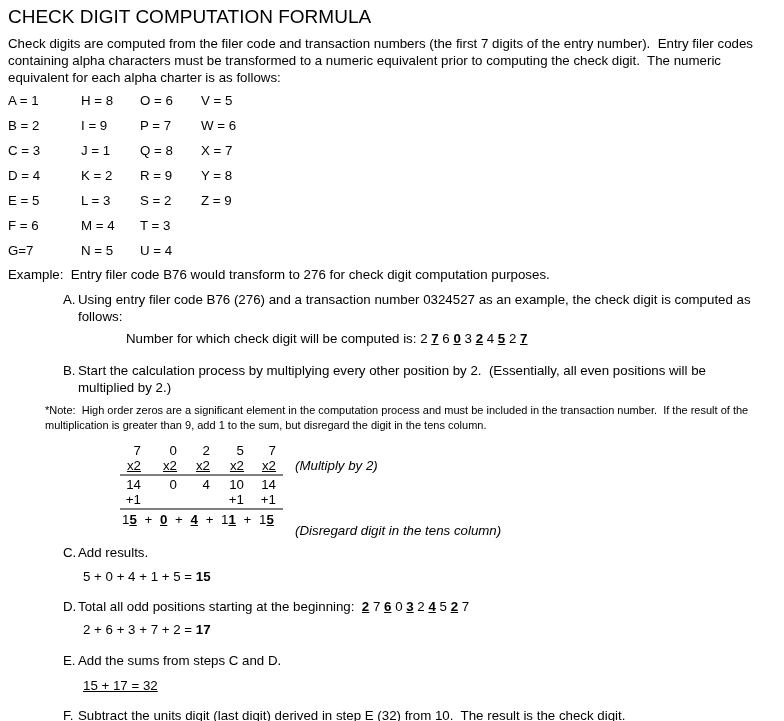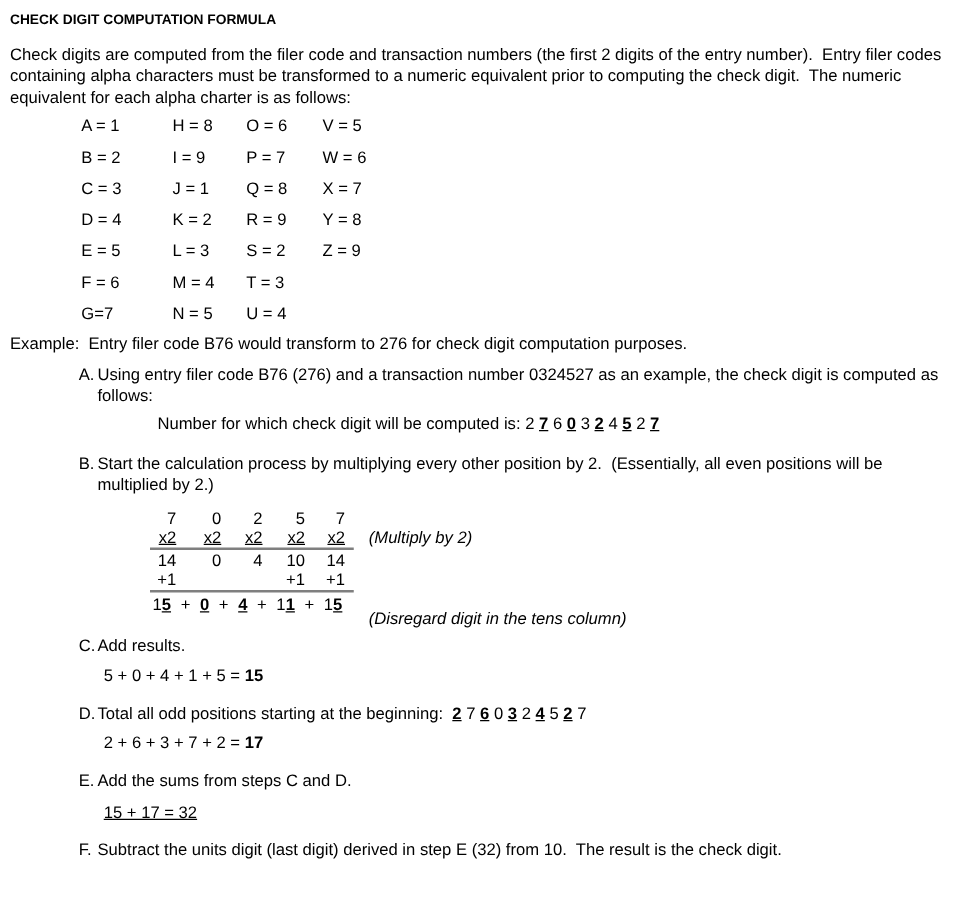--- a/index.html
+++ b/index.html
@@ -6,26 +6,26 @@
   body {
     width: 784px; height: 721px; overflow: hidden;
     color: #000000;
     font-family: "Liberation Sans", sans-serif;
     font-size: 13.3px;
     line-height: 17px;
   }
   .page { padding: 9px 6px 0 8px; }
 
   .doc-title {
-    font-size: 11px; font-weight: bold; line-height: 15px;
+    font-size: 19px; font-weight: normal; line-height: 15px;
     margin: 0 0 11px 0;
   }
   .intro { white-space: pre-wrap; margin: 0; }
 
-  .alpha-table { display: flex; margin-left: 57px; margin-top: 2px; }
+  .alpha-table { display: flex; margin-top: 2px; }
   .alpha-col { white-space: pre-line; line-height: 25px; }
   .alpha-col.c1 { width: 73px; }
   .alpha-col.c2 { width: 59px; }
   .alpha-col.c3 { width: 61px; }
 
   .example-line { margin-top: 3px; white-space: pre-wrap; }
 
   .step { display: flex; margin-left: 55px; }
   .step-label { width: 15px; flex: none; }
   .step-text { white-space: pre-wrap; }
@@ -72,21 +72,21 @@
   .b { font-weight: bold; }
   .u { text-decoration: underline; }
 </style>
 </head>
 <body>
 
 <div class="page">
 
   <h1 class="doc-title">CHECK DIGIT COMPUTATION FORMULA</h1>
 
-  <p class="intro">Check digits are computed from the filer code and transaction numbers (the first 2 digits of the entry number).  Entry filer codes
+  <p class="intro">Check digits are computed from the filer code and transaction numbers (the first 7 digits of the entry number).  Entry filer codes
 containing alpha characters must be transformed to a numeric equivalent prior to computing the check digit.  The numeric
 equivalent for each alpha charter is as follows:</p>
 
   <div class="alpha-table">
     <div class="alpha-col c1">A = 1
 B = 2
 C = 3
 D = 4
 E = 5
 F = 6
@@ -121,20 +121,22 @@
   </div>
 
   <div class="number-line"><span>Number for which check digit will be computed is: 2 </span><span class="b u">7</span><span> 6 </span><span class="b u">0</span><span> 3 </span><span class="b u">2</span><span> 4 </span><span class="b u">5</span><span> 2 </span><span class="b u">7</span></div>
 
   <div class="step step-b">
     <span class="step-label">B.</span>
     <div class="step-text">Start the calculation process by multiplying every other position by 2.  (Essentially, all even positions will be
 multiplied by 2.)</div>
   </div>
 
+  <div class="footnote">*Note:  High order zeros are a significant element in the computation process and must be included in the transaction number.  If the result of the
+multiplication is greater than 9, add 1 to the sum, but disregard the digit in the tens column.</div>
 
   <div class="mult-table">
     <div class="mt-row">
       <span class="mt-cell w1">7</span>
       <span class="mt-cell w2">0</span>
       <span class="mt-cell w3">2</span>
       <span class="mt-cell w4">5</span>
       <span class="mt-cell w5">7</span>
     </div>
     <div class="mt-row x2-row">

